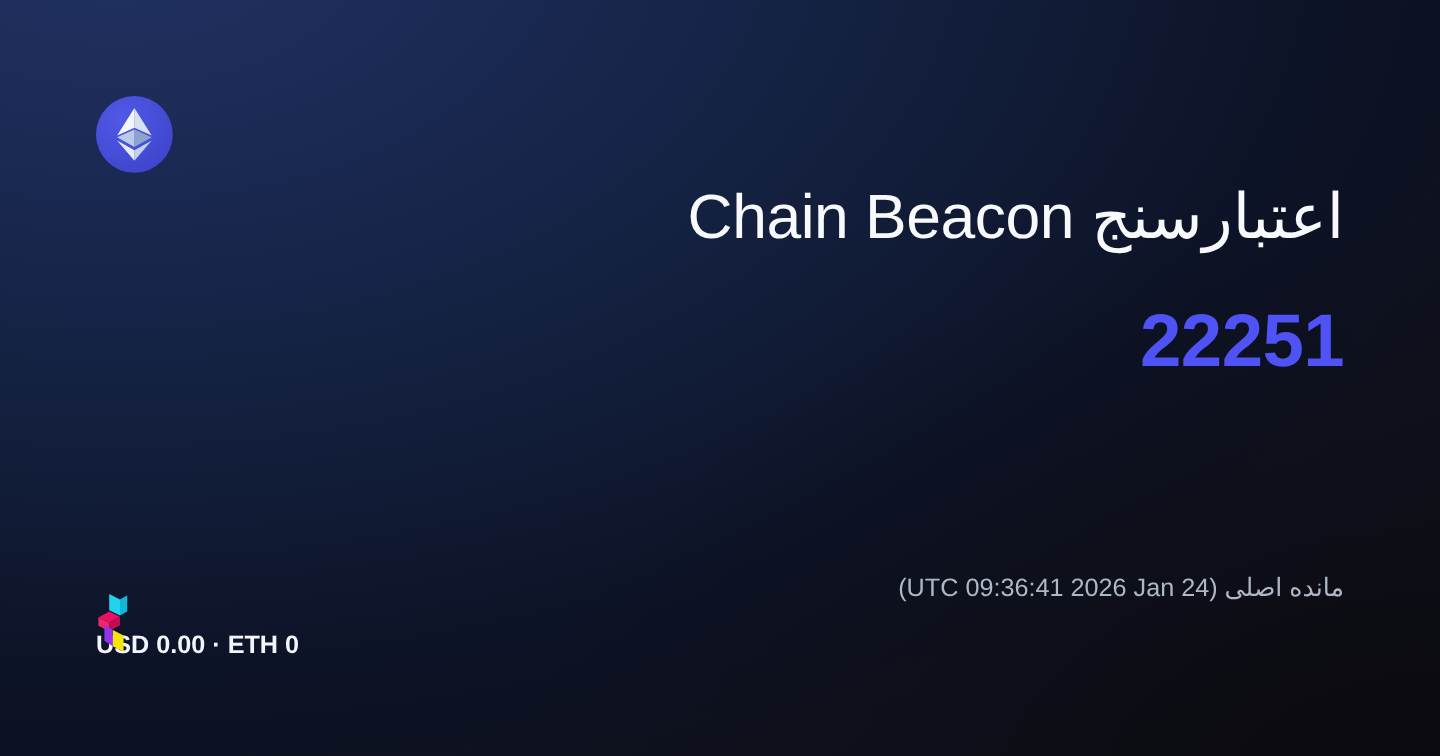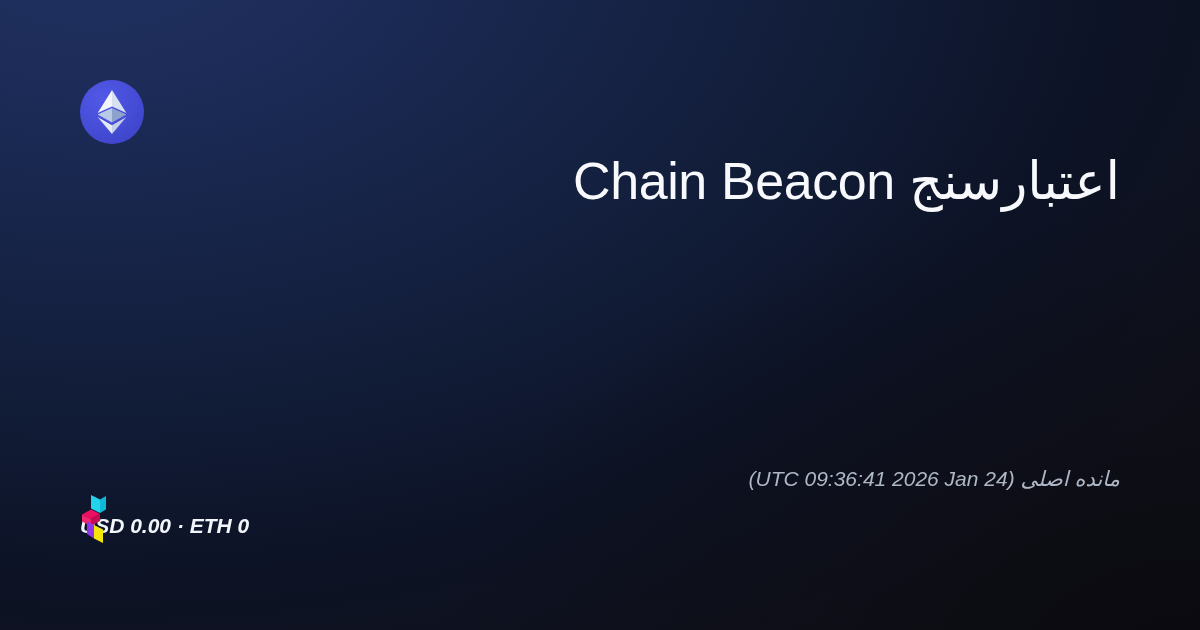--- a/index.html
+++ b/index.html
@@ -87,24 +87,23 @@
     font-weight:700;
     color:#4f52f5;
     letter-spacing:-0.5px;
   }
 
   
   .footer {
     position:absolute;
     right:80px;
     left:80px;
-    bottom:90px;
+    bottom:78px;
     direction:rtl;
     text-align:right;
-    font-style:italic;
   }
 
   .footer-timestamp {
     font-size:21px;
     line-height:1.5;
     font-weight:400;
     color:#aeb7c6;
     white-space:nowrap;
   }
 
@@ -143,20 +142,21 @@
           <polygon points="15,17.9 15,32.5 29.4,24.4 15,17.9" fill="#8ea3cc"></polygon>
           <polygon points="15,17.9 0.6,24.4 15,32.5 15,17.9" fill="#b9c9e6"></polygon>
           <polygon points="15,35.2 15,44 29.4,27.1 15,35.2" fill="#c3d0e8"></polygon>
           <polygon points="15,44 15,35.2 0.6,27.1 15,44" fill="#e4ebf7"></polygon>
         </svg>
       </span>
     </div>
 
     <h1 class="headline">اعتبارسنج Chain Beacon</h1>
 
+    <div class="index-number">22251</div>
 
     <div class="footer">
       <div class="footer-timestamp">مانده اصلی (UTC 09:36:41 2026 Jan 24)</div>
       <div class="footer-amounts">USD 0.00 · ETH 0</div>
     </div>
 
     <div class="attribution-mark">
       <span>
         <svg width="34" height="50" viewBox="0 0 34 50" aria-hidden="true">
 

